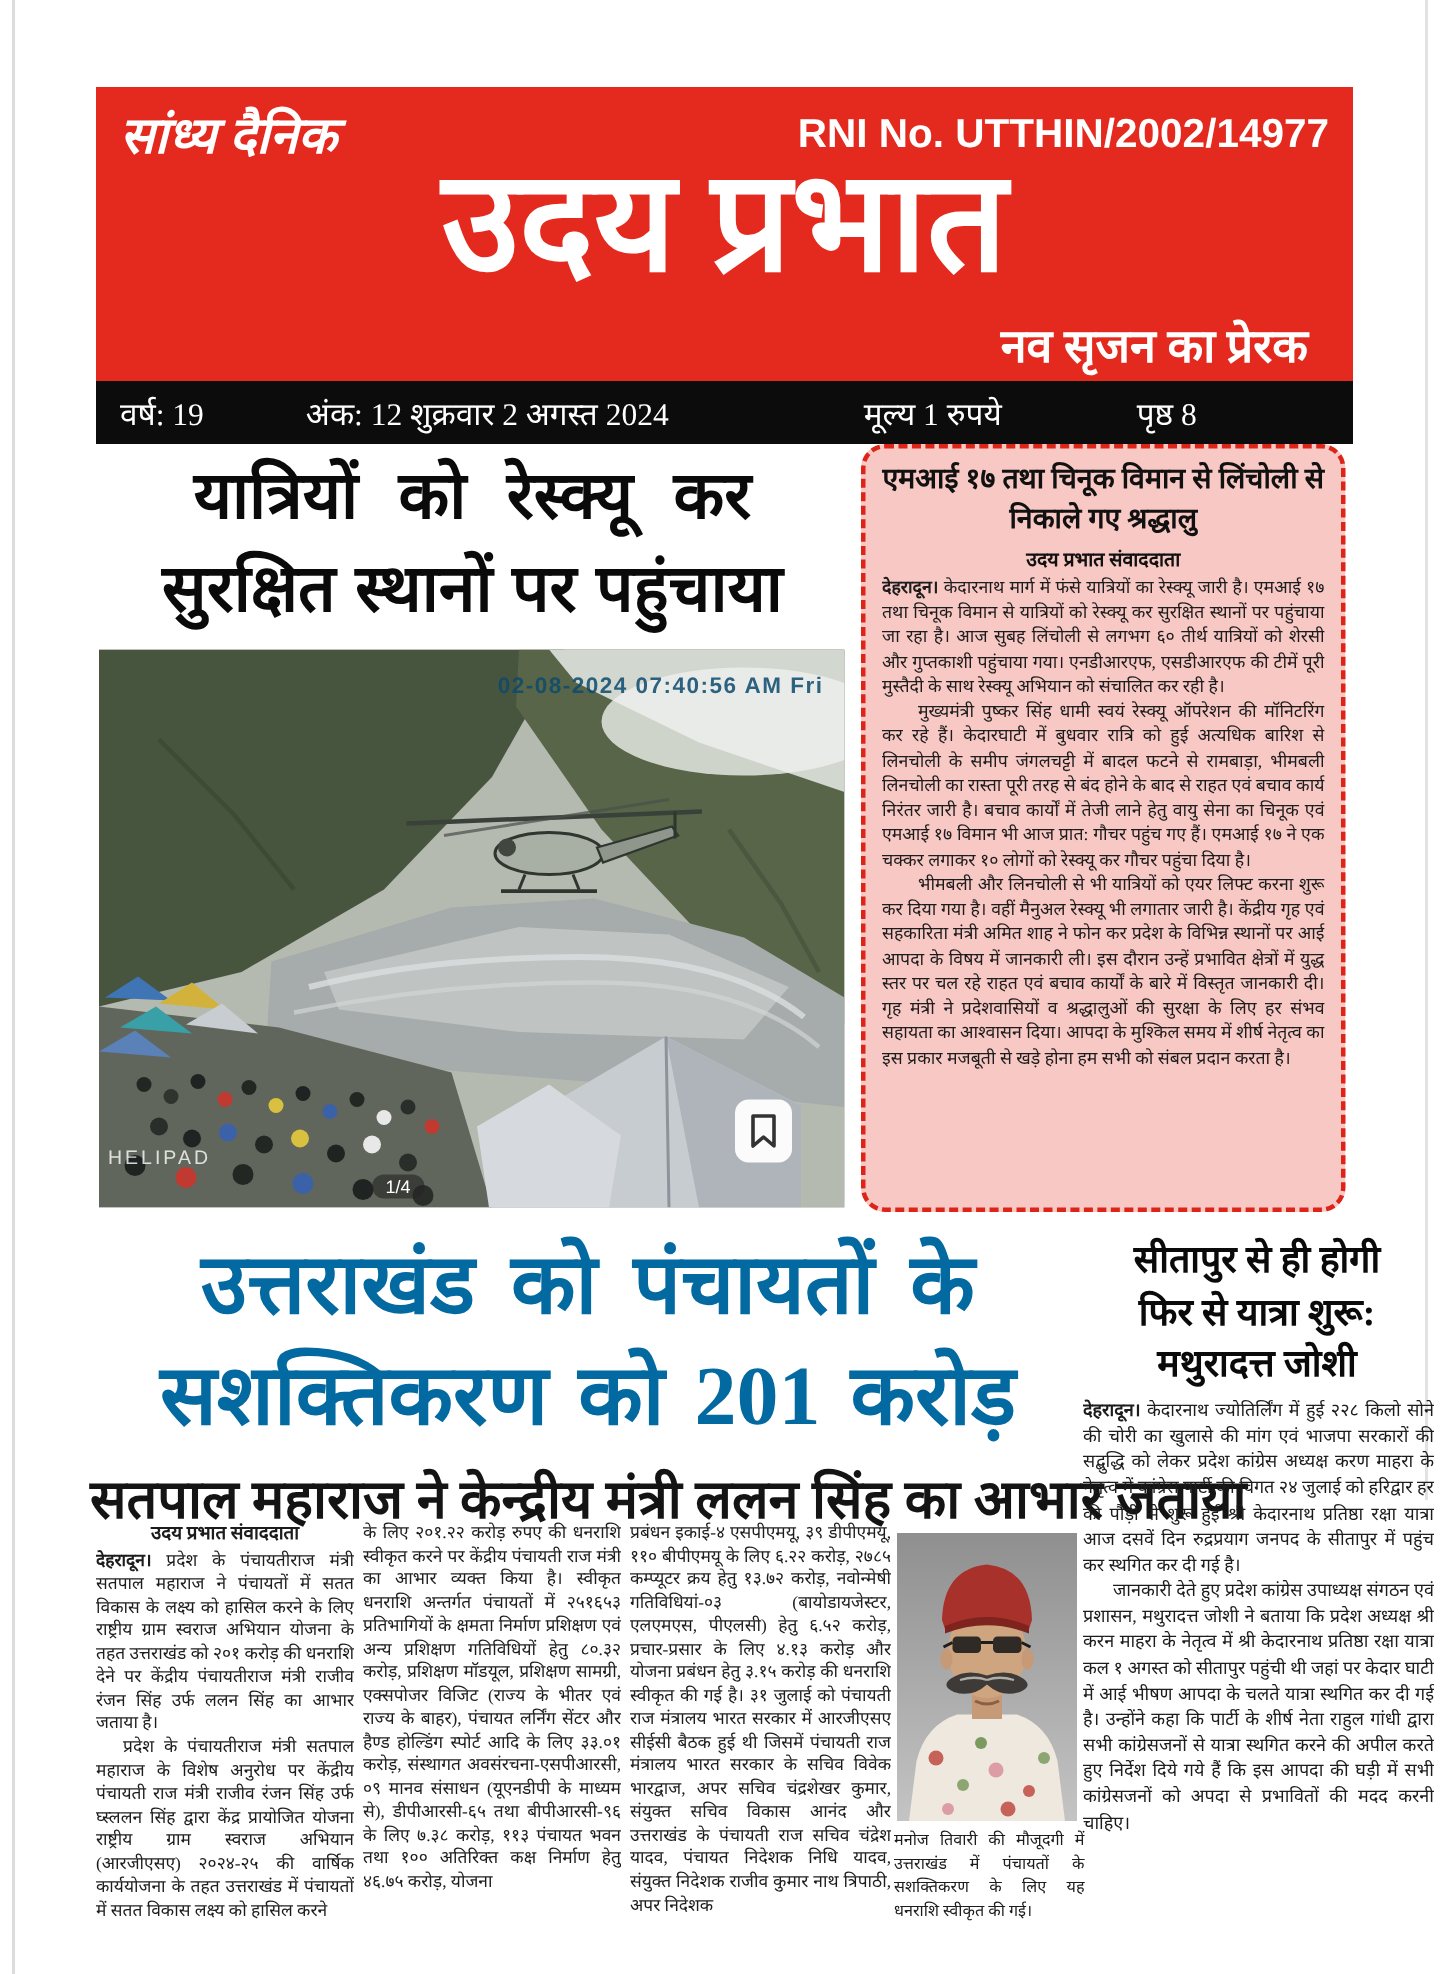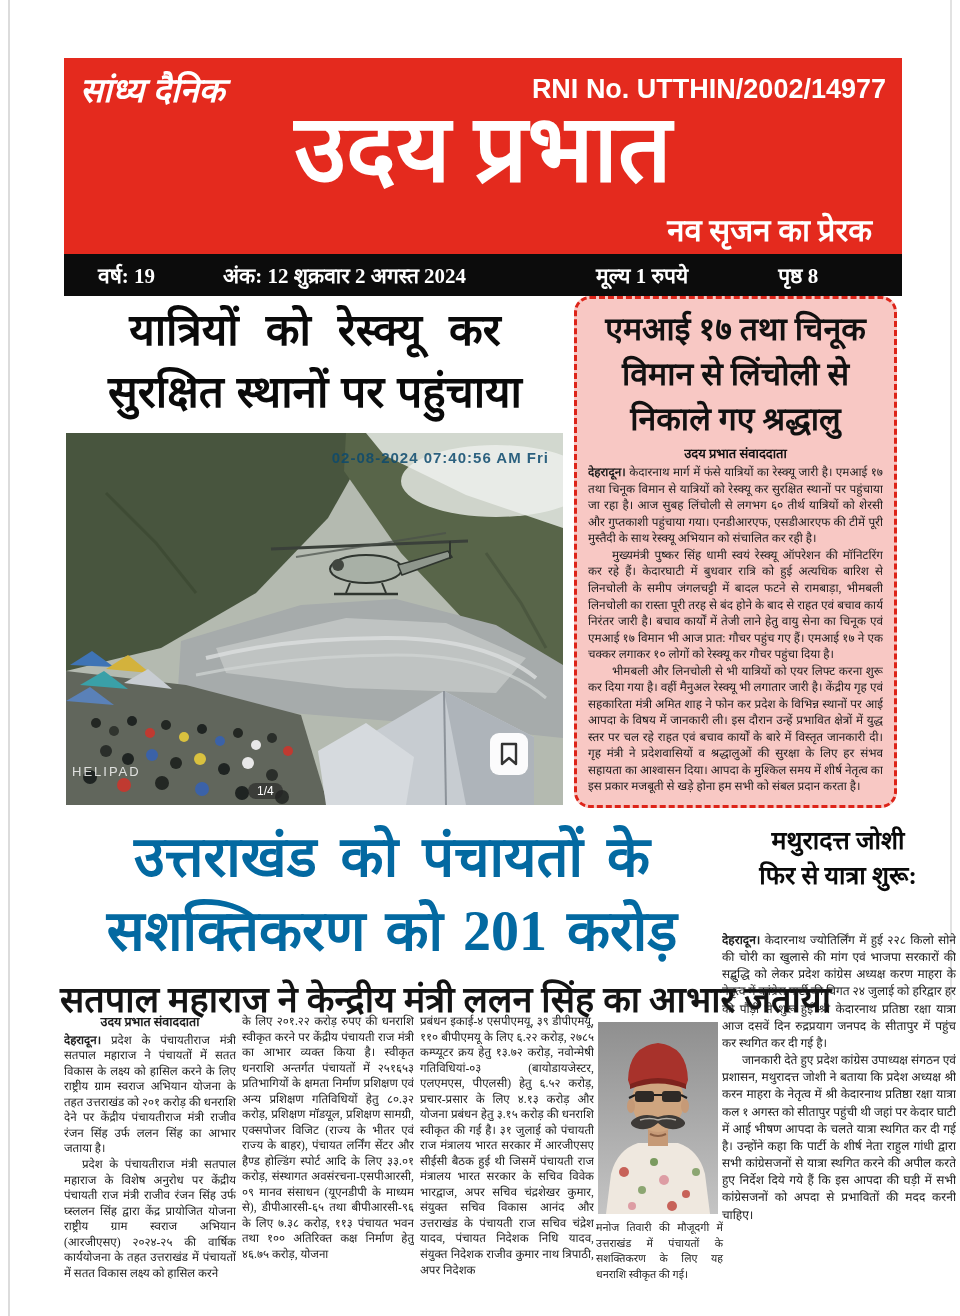--- a/index.html
+++ b/index.html
@@ -7,39 +7,39 @@
   .page { position:relative; width:960px; height:1316px; background:#ffffff; margin:0 auto; overflow:hidden; }
 
   
   .masthead { position:absolute; left:64px; top:58px; width:838px; height:196px; background:#e42a1e; color:#fff; }
   .edition-label { position:absolute; left:16px; top:8px; font-size:34px; font-weight:700; font-style:italic; }
   .rni { position:absolute; right:16px; top:16px; font-size:27px; font-weight:700; font-family:"Liberation Sans","DejaVu Sans",sans-serif;text-align:right; }
   .paper-title { position:absolute; left:0; top:40px; width:100%; text-align:center; font-size:94px; font-weight:800; line-height:1.1; white-space:nowrap; }
   .tagline { position:absolute; right:30px; bottom:4px; font-size:31px; font-weight:700; }
 
   
-  .infobar { position:absolute; left:64px; top:254px; width:838px; height:42px; background:#0c0c0c; color:#fff; display:flex; align-items:center; font-size:21px; font-weight:700; padding:0 34px; }
+  .infobar { position:absolute; left:64px; top:254px; width:838px; height:42px; background:#0c0c0c; color:#fff; display:flex; align-items:center; font-size:21px; font-weight:400; padding:0 16px; }
   .infobar .sp1 { margin-left:68px; } .infobar .sp2 { margin-left:130px; } .infobar .sp3 { margin-left:90px; }
 
   
   .headline1 { position:absolute; left:64px; top:300px; width:502px; text-align:center; font-weight:800; color:#0a0a0a; font-size:44px; line-height:1.42; }
   .headline1 .l1 { white-space:nowrap; word-spacing:16px; }
   .headline1 .l2 { white-space:nowrap; word-spacing:2px; }
 
   
   .photo1 { position:absolute; left:66px; top:433px; width:497px; height:372px; background:#aab0a8; overflow:hidden; }
   .photo1 svg { display:block; }
   .ts-overlay { position:absolute; top:16px; right:14px; font-size:15px; font-weight:700; color:#0c4a6e; opacity:.85; font-family:"Liberation Sans","DejaVu Sans",sans-serif; letter-spacing:1px; }
   .helipad-overlay { position:absolute; left:6px; bottom:26px; font-size:13px; color:rgba(255,255,255,.8); letter-spacing:2px; font-family:"Liberation Sans","DejaVu Sans",sans-serif; }
   .pager-chip { position:absolute; left:182px; bottom:6px; background:rgba(35,35,35,.62); color:#fff; font-size:12px; padding:1px 9px; border-radius:10px; font-family:"Liberation Sans","DejaVu Sans",sans-serif; }
   .bookmark-btn { position:absolute; left:424px; top:300px; width:38px; height:42px; background:rgba(255,255,255,.95); border-radius:9px; display:flex; align-items:center; justify-content:center; cursor:pointer; }
 
   
   .pinkbox { position:absolute; left:574px; top:296px; width:323px; height:512px; background:#f8c8c4; border:3px dashed #dd2419; border-radius:16px; padding:8px 11px 6px 11px; overflow:hidden; }
-  .pink-headline { text-align:center; font-size:32px; line-height:1.4; font-weight:700; color:#111; }
+  .pink-headline { text-align:center; font-size:19px; line-height:1.4; font-weight:700; color:#111; }
   .pink-byline { text-align:center; font-size:13px; font-weight:700; margin:3px 0 2px 0; color:#111; }
   .pink-body { font-size:11.8px; line-height:1.4; text-align:justify; color:#1c1c1c; overflow:hidden; height:338px; }
   .pink-body p { margin:0; }
   .pink-body p.indent { text-indent:24px; }
 
   
   .headline2 { position:absolute; left:60px; top:820px; width:664px; text-align:center; font-weight:800; color:#0369a1; font-size:56px; line-height:1.33; }
   .headline2 .l1 { white-space:nowrap; word-spacing:10px; }
   .headline2 .l2 { white-space:nowrap; word-spacing:6px; }
   .subheadline2 { position:absolute; left:60px; top:974px; width:664px; text-align:center; font-weight:700; color:#141414; font-size:36px; white-space:nowrap; }
@@ -236,20 +236,21 @@
 
       <path d="M60,95 Q46,90 36,97 Q29,102 38,106 Q50,110 60,101 Q70,110 82,106 Q91,102 84,97 Q74,90 60,95 Z" fill="#3d3a37"></path>
       <path d="M42,98 Q52,95 60,98" stroke="#cfcac2" stroke-width="1.5" fill="none" opacity="0.8"></path>
       <path d="M78,98 Q68,95 60,98" stroke="#cfcac2" stroke-width="1.5" fill="none" opacity="0.8"></path>
       <path d="M52,112 Q60,116 68,112" stroke="#8a5f44" stroke-width="2" fill="none"></path>
     </svg>
   </div>
   <div class="portrait-caption">मनोज तिवारी की मौजूदगी में उत्तराखंड में पंचायतों के सशक्तिकरण के लिए यह धनराशि स्वीकृत की गई।</div>
 
   <div class="headline3">
+    <div>सीतापुर से ही होगी</div>
+    <div>फिर से यात्रा शुरू:</div>
     <div>मथुरादत्त जोशी</div>
-    <div>फिर से यात्रा शुरू:</div>
   </div>
   <div class="story4-body">
     <p><b class="dateline">देहरादून।</b><span> केदारनाथ ज्योतिर्लिंग में हुई २२८ किलो सोने की चोरी का खुलासे की मांग एवं भाजपा सरकारों की सद्बुद्धि को लेकर प्रदेश कांग्रेस अध्यक्ष करण माहरा के नेतृत्व में कांग्रेस पार्टी की विगत २४ जुलाई को हरिद्वार हर की पौड़ी से शुरू हुई श्री केदारनाथ प्रतिष्ठा रक्षा यात्रा आज दसवें दिन रुद्रप्रयाग जनपद के सीतापुर में पहुंच कर स्थगित कर दी गई है।</span></p>
     <p class="indent">जानकारी देते हुए प्रदेश कांग्रेस उपाध्यक्ष संगठन एवं प्रशासन, मथुरादत्त जोशी ने बताया कि प्रदेश अध्यक्ष श्री करन माहरा के नेतृत्व में श्री केदारनाथ प्रतिष्ठा रक्षा यात्रा कल १ अगस्त को सीतापुर पहुंची थी जहां पर केदार घाटी में आई भीषण आपदा के चलते यात्रा स्थगित कर दी गई है। उन्होंने कहा कि पार्टी के शीर्ष नेता राहुल गांधी द्वारा सभी कांग्रेसजनों से यात्रा स्थगित करने की अपील करते हुए निर्देश दिये गये हैं कि इस आपदा की घड़ी में सभी कांग्रेसजनों को अपदा से प्रभावितों की मदद करनी चाहिए।</p>
   </div>
 </div>
 
 </body></html>

